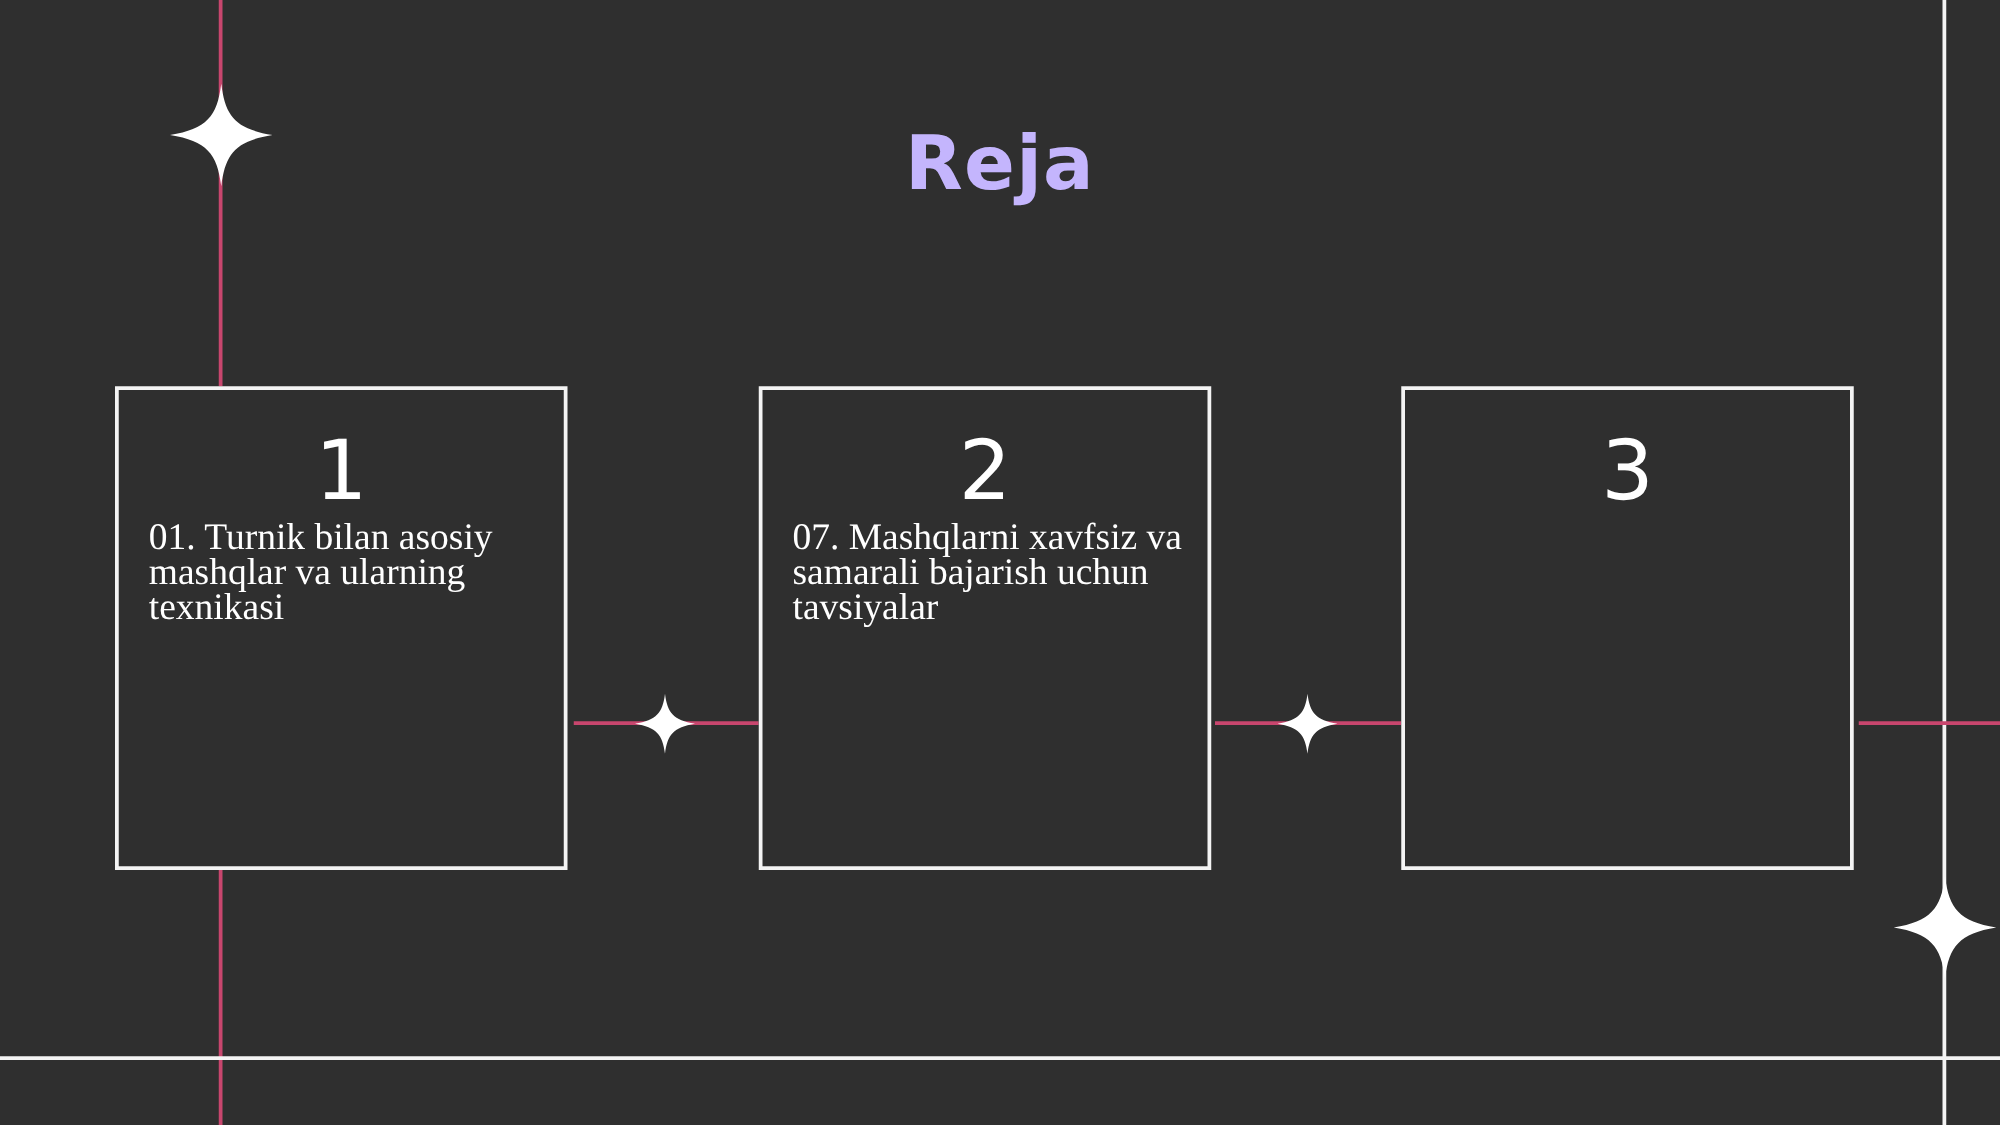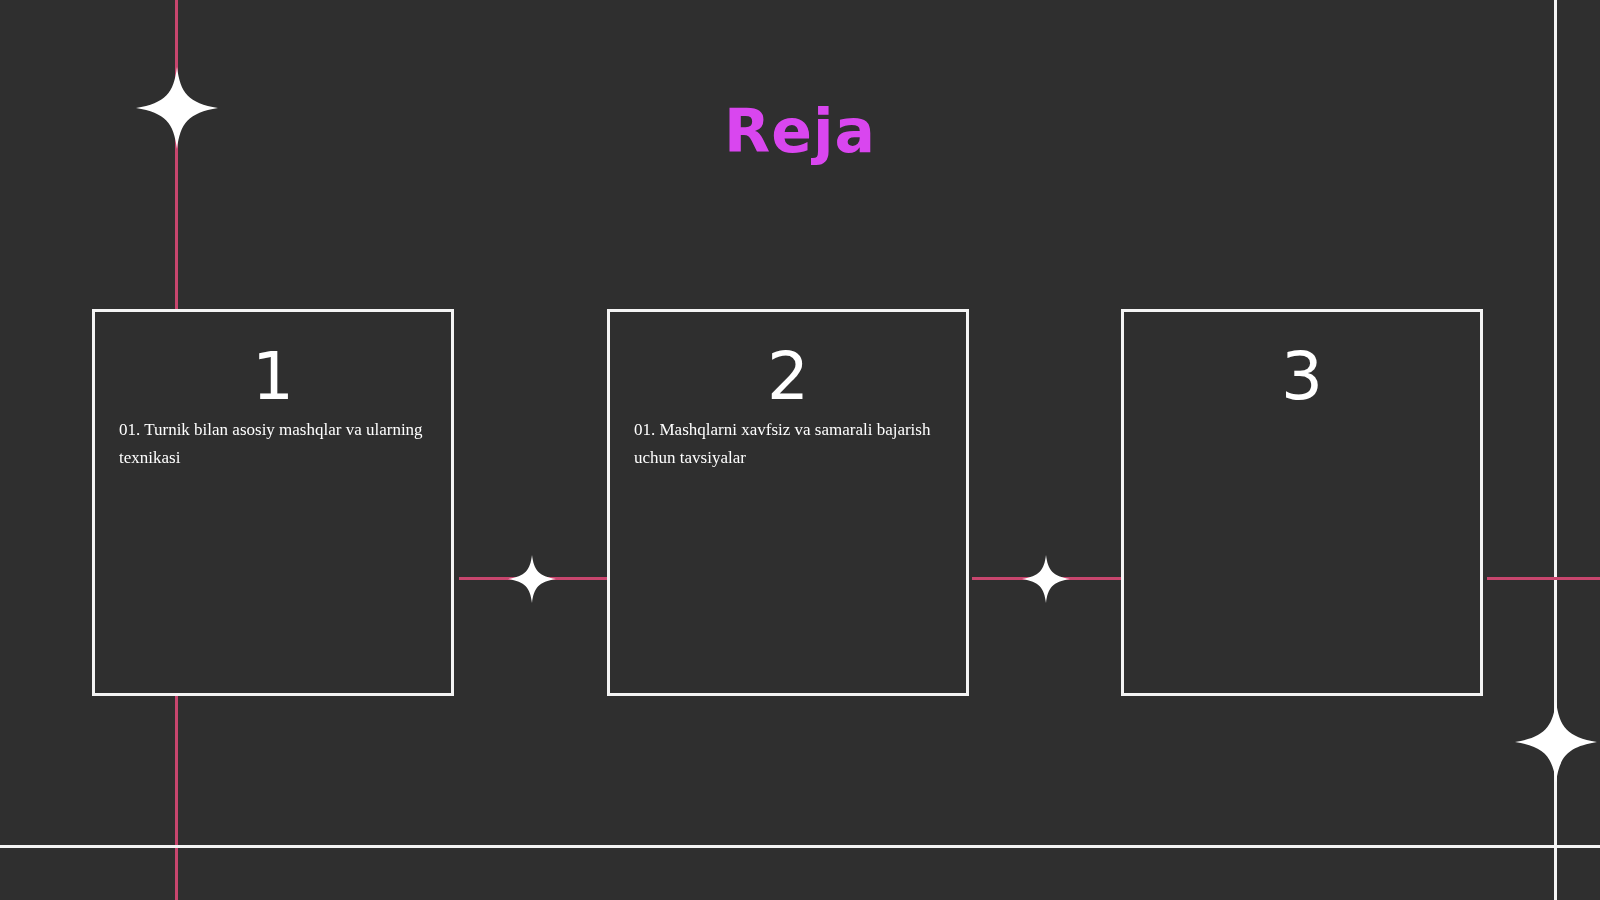--- a/index.html
+++ b/index.html
@@ -20,21 +20,21 @@
   .star svg { display: block; width: 100%; height: 100%; }
 
   .title {
     position: absolute;
     left: 0; right: 0; top: 96px;
     text-align: center;
     font-family: "DejaVu Sans", "Liberation Sans", sans-serif;
     font-weight: 900;
     font-size: 60px;
     letter-spacing: 1px;
-    color: #d946ef;
+    color: #c4b5fd;
   }
 
   .card {
     position: absolute;
     top: 309px;
     width: 362px; height: 387px;
     border: 3px solid #f4f4f4;
     box-sizing: border-box;
     background: #2f2f2f;
   }
@@ -45,21 +45,21 @@
     font-family: "DejaVu Sans", "Liberation Sans", sans-serif;
     font-size: 66px;
     line-height: 1;
     font-weight: 400;
     color: #ffffff;
   }
   .card .text {
     position: absolute;
     top: 104px; left: 24px; right: 20px;
     font-family: "Liberation Serif", "DejaVu Serif", serif;
-    font-size: 17px;
+    font-size: 30px;
     line-height: 28px;
     color: #ffffff;
   }
 </style>
 </head>
 <body>
 
 <div class="line pink-v" style="left:175px; top:0; height:310px;"></div>
 <div class="line pink-v" style="left:175px; top:696px; height:204px;"></div>
 <div class="line white-v" style="left:1554px; top:0; height:900px;"></div>
@@ -69,21 +69,21 @@
 <div class="line pink-h" style="left:1487px; top:577px; width:113px;"></div>
 
 <div class="title">Reja</div>
 
 <div class="card" style="left:92px;">
   <div class="num">1</div>
   <div class="text">01. Turnik bilan asosiy mashqlar va ularning texnikasi</div>
 </div>
 <div class="card" style="left:607px;">
   <div class="num">2</div>
-  <div class="text">01. Mashqlarni xavfsiz va samarali bajarish uchun tavsiyalar</div>
+  <div class="text">07. Mashqlarni xavfsiz va samarali bajarish uchun tavsiyalar</div>
 </div>
 <div class="card" style="left:1121px;">
   <div class="num">3</div>
 </div>
 
 <div class="star" style="left:136px; top:66px; width:82px; height:84px;">
   <svg viewBox="0 0 100 100">
       <path d="M50 0 C54 32 64 44 100 50 C64 56 54 68 50 100 C46 68 36 56 0 50 C36 44 46 32 50 0 Z" fill="#ffffff"></path>
     </svg>
 </div>

